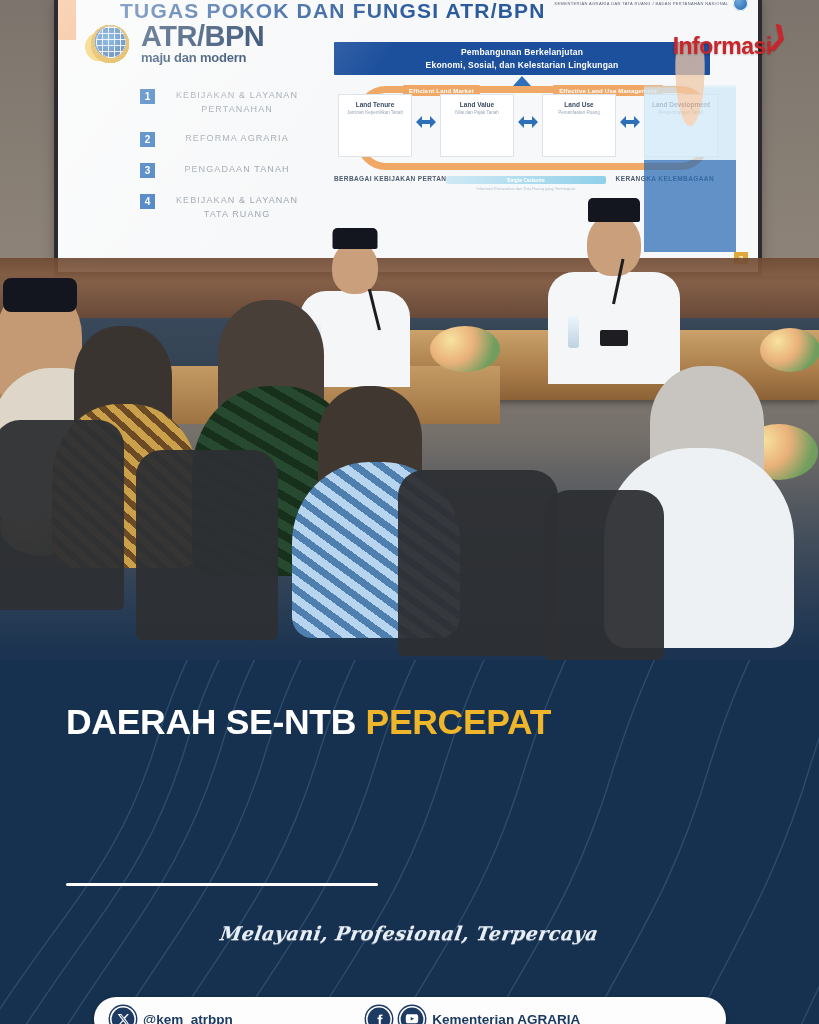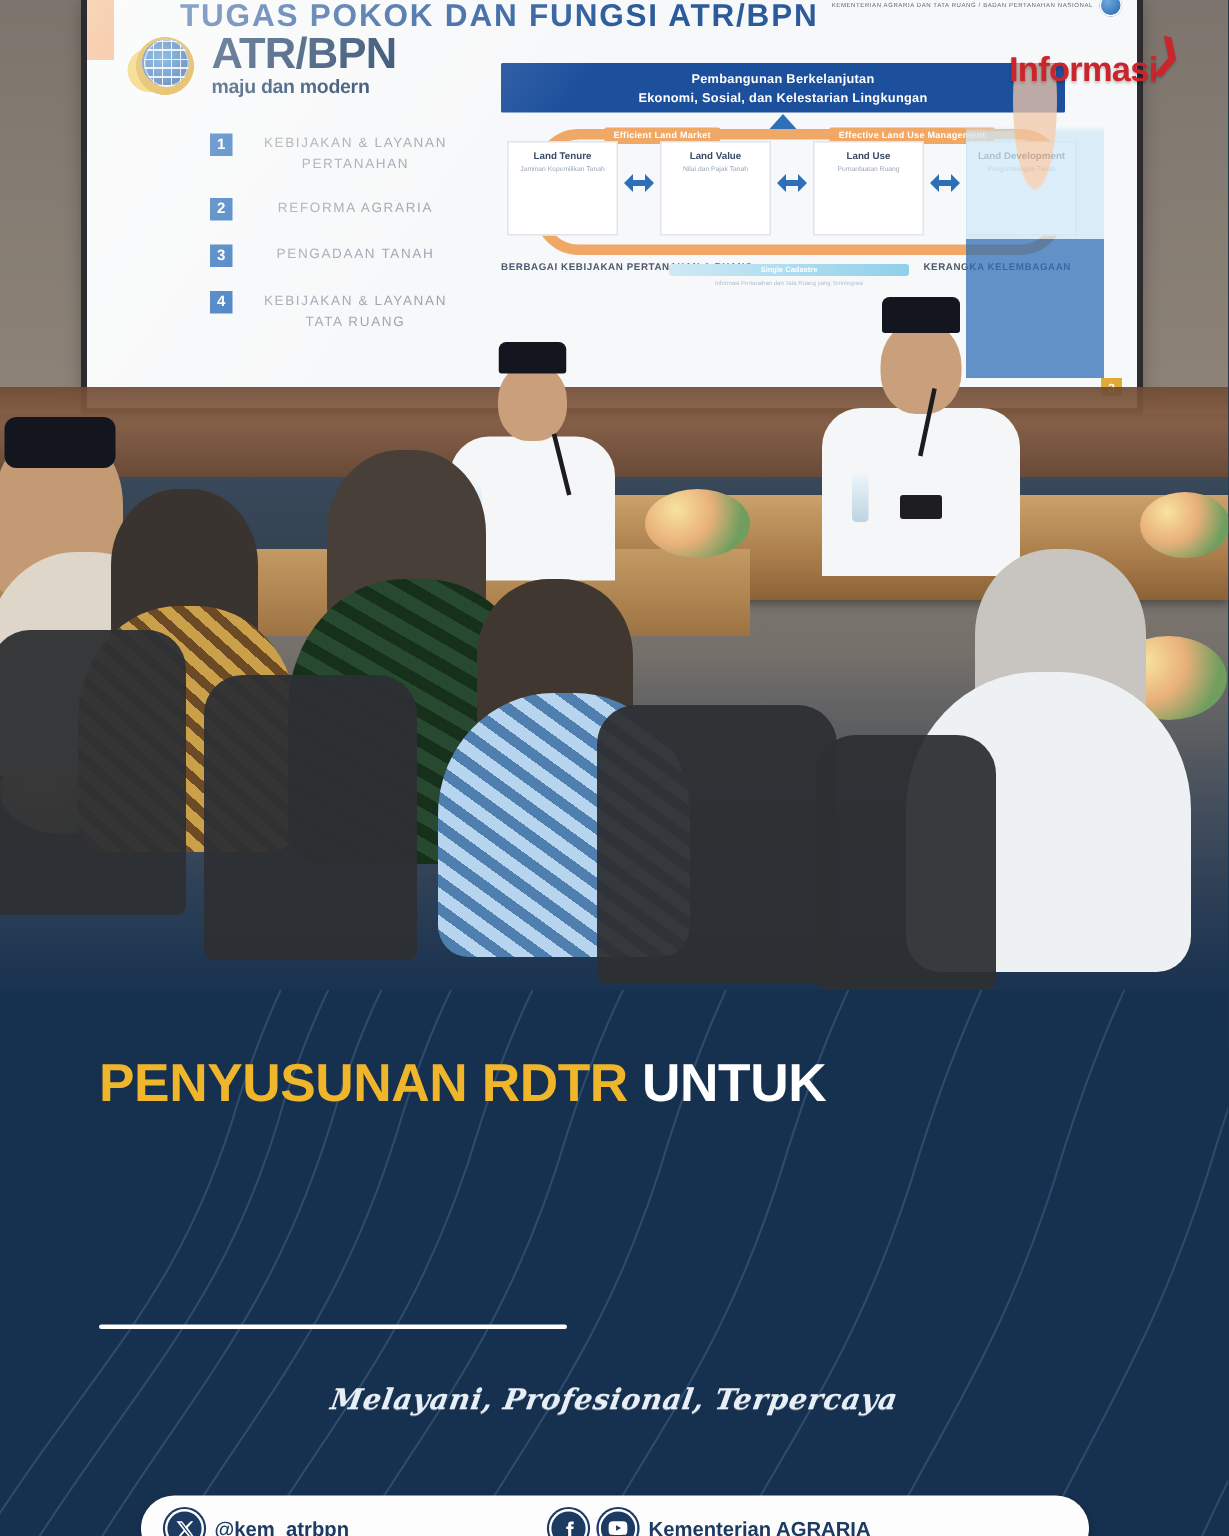--- a/index.html
+++ b/index.html
@@ -399,21 +399,21 @@
         <path d="M286,410 C352,292 404,242 446,100 C474,12 494,-18 516,-70"></path>
         <path d="M372,412 C434,296 484,246 526,104 C554,16 574,-14 596,-70"></path>
         <path d="M466,412 C524,298 572,248 614,106 C642,18 662,-12 684,-70"></path>
         <path d="M568,410 C622,296 668,246 710,104 C738,16 758,-14 780,-70"></path>
         <path d="M676,406 C726,292 770,242 812,100 C840,12 858,-16 880,-70"></path>
         <path d="M786,400 C832,288 874,238 916,96"></path>
       </g>
     </svg>
 
     <div class="headline">
-      <div><span class="gold">PENYUSUNAN RDTR </span><span>UNTUK</span></div>
+      <div><span>DAERAH SE-NTB </span><span class="gold">PERCEPAT</span></div>
     </div>
 
     <div class="rule"></div>
 
     <div class="tagline">Melayani, Profesional, Terpercaya</div>
 
     <div class="socialbar">
       <div class="sgroup">
         <div class="sico">
           <svg width="13" height="13" viewBox="0 0 24 24" fill="#fff">

